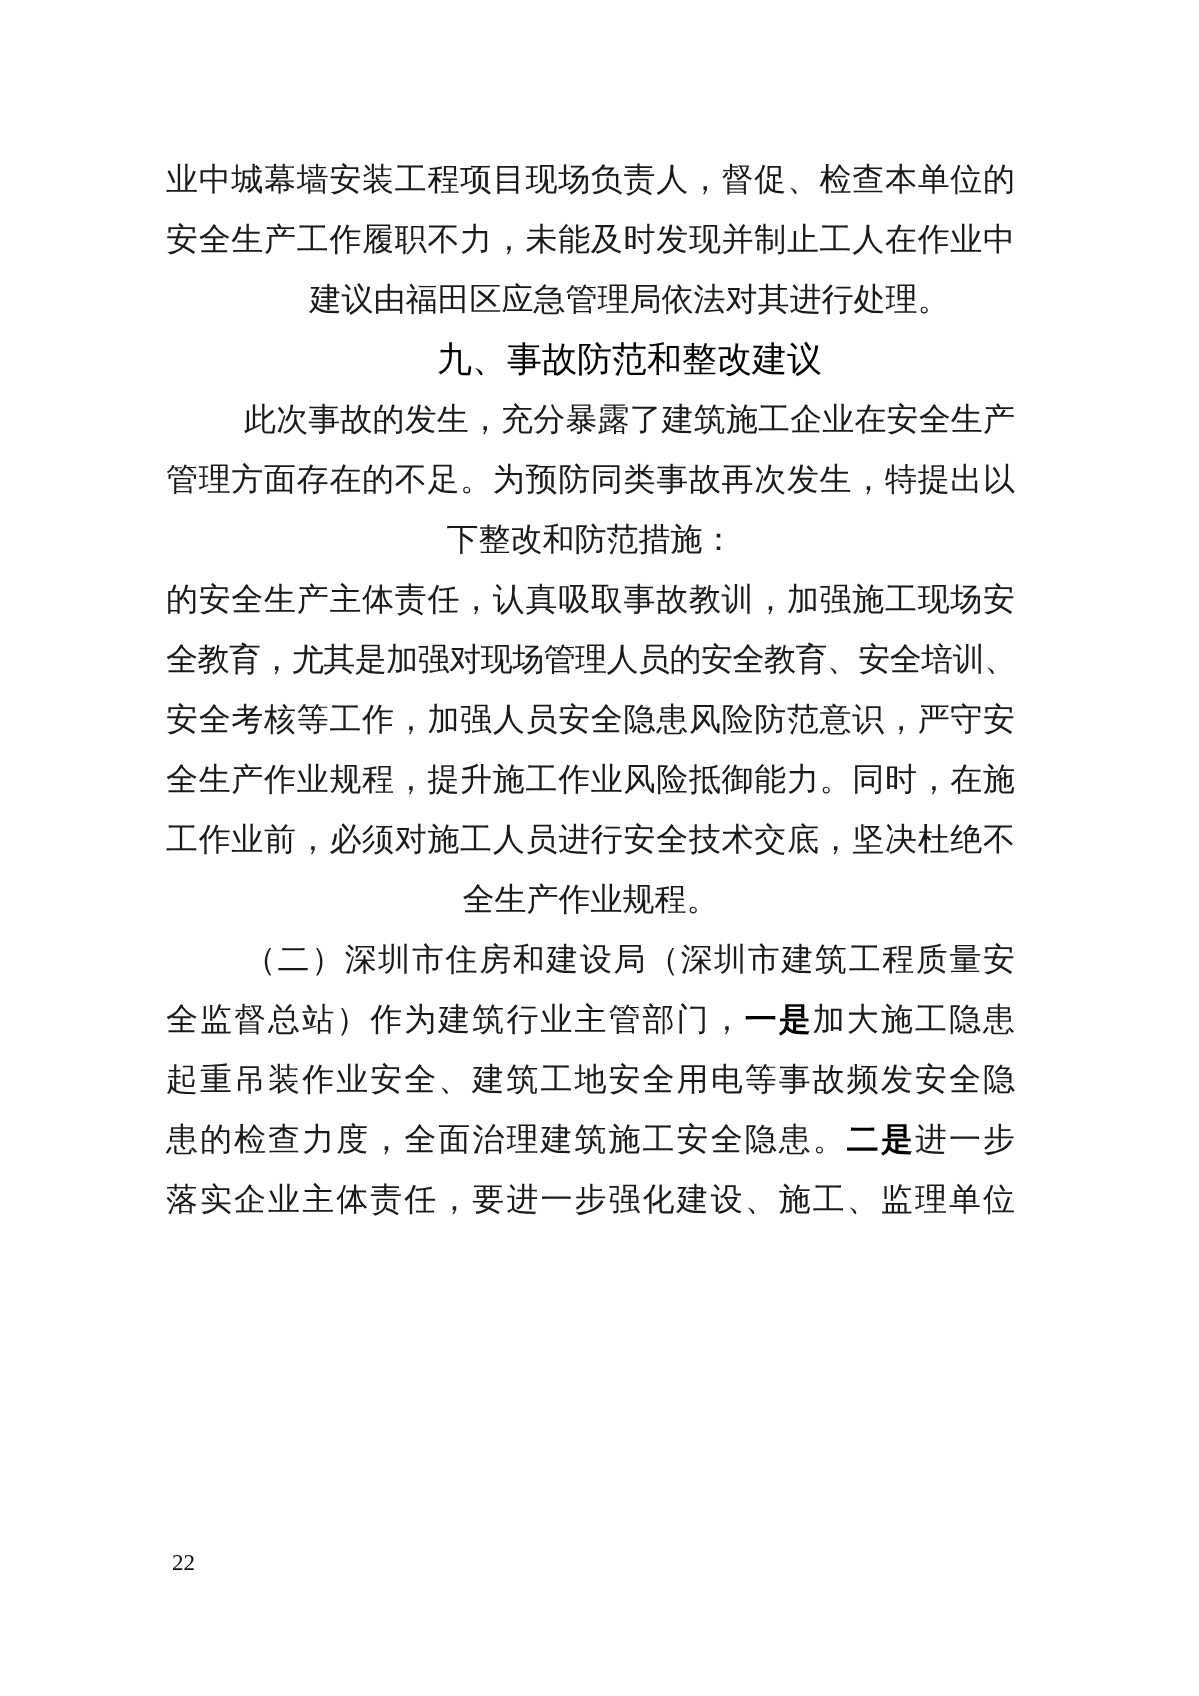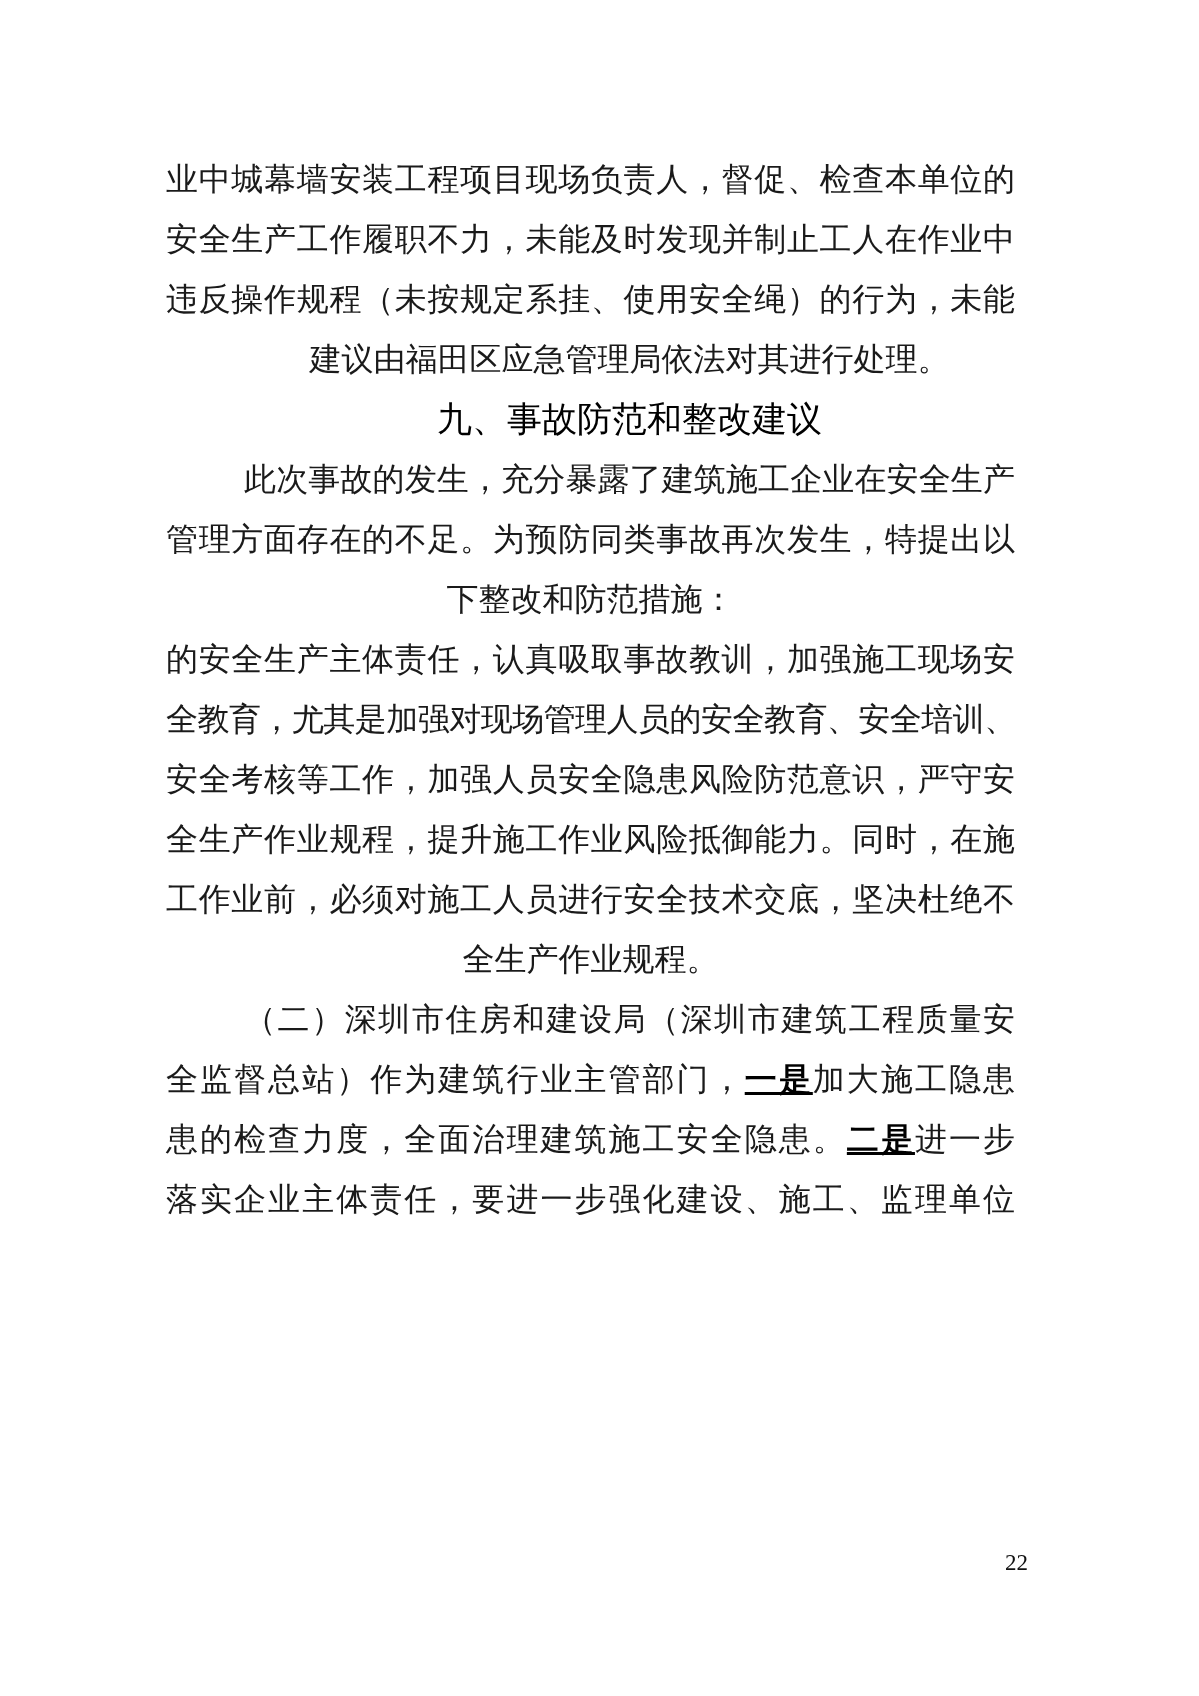--- a/index.html
+++ b/index.html
@@ -44,51 +44,50 @@
   }
   .line.heading {
     font-family: "Liberation Sans", "DejaVu Sans", sans-serif;
     font-weight: normal;
     font-size: 35px;
     color: #000000;
   }
   .run-bold {
     font-weight: bold;
     color: #000000;
-    text-decoration: underline;
   }
   .footer {
     position: absolute;
-    left: 179px;
+    left: 172px;
     top: 1548px;
     width: 849px;
-    text-align: right;
+    text-align: left;
     font-size: 23px;
     line-height: 30px;
     color: #111111;
   }
 </style>
 </head>
 <body>
 
 <div class="page">
   <div class="textblock">
       <div class="line justify"><span>业中城幕墙安装工程项目现场负责人，督促、检查本单位的</span></div>
       <div class="line justify"><span>安全生产工作履职不力，未能及时发现并制止工人在作业中</span></div>
-      <div class="line justify"><span>违反操作规程（未按规定系挂、使用安全绳）的行为，未能</span></div>
       <div class="line indent"><span>建议由福田区应急管理局依法对其进行处理。</span></div>
       <div class="line indent heading"><span>九、事故防范和整改建议</span></div>
       <div class="line justify indent"><span>此次事故的发生，充分暴露了建筑施工企业在安全生产</span></div>
       <div class="line justify"><span>管理方面存在的不足。为预防同类事故再次发生，特提出以</span></div>
       <div class="line"><span>下整改和防范措施：</span></div>
       <div class="line justify"><span>的安全生产主体责任，认真吸取事故教训，加强施工现场安</span></div>
       <div class="line justify tight"><span>全教育，尤其是加强对现场管理人员的安全教育、安全培训、</span></div>
       <div class="line justify"><span>安全考核等工作，加强人员安全隐患风险防范意识，严守安</span></div>
       <div class="line justify"><span>全生产作业规程，提升施工作业风险抵御能力。同时，在施</span></div>
       <div class="line justify"><span>工作业前，必须对施工人员进行安全技术交底，坚决杜绝不</span></div>
       <div class="line"><span>全生产作业规程。</span></div>
       <div class="line justify indent"><span>（二）深圳市住房和建设局（深圳市建筑工程质量安</span></div>
       <div class="line justify"><span>全监督总站）作为建筑行业主管部门，</span><span class="run-bold">一是</span><span>加大施工隐患</span></div>
+      <div class="line justify"><span>起重吊装作业安全、建筑工地安全用电等事故频发安全隐</span></div>
       <div class="line justify"><span>患的检查力度，全面治理建筑施工安全隐患。</span><span class="run-bold">二是</span><span>进一步</span></div>
       <div class="line justify"><span>落实企业主体责任，要进一步强化建设、施工、监理单位</span></div>
     </div>
   <div class="footer">22</div>
 </div>
 
 </body></html>

